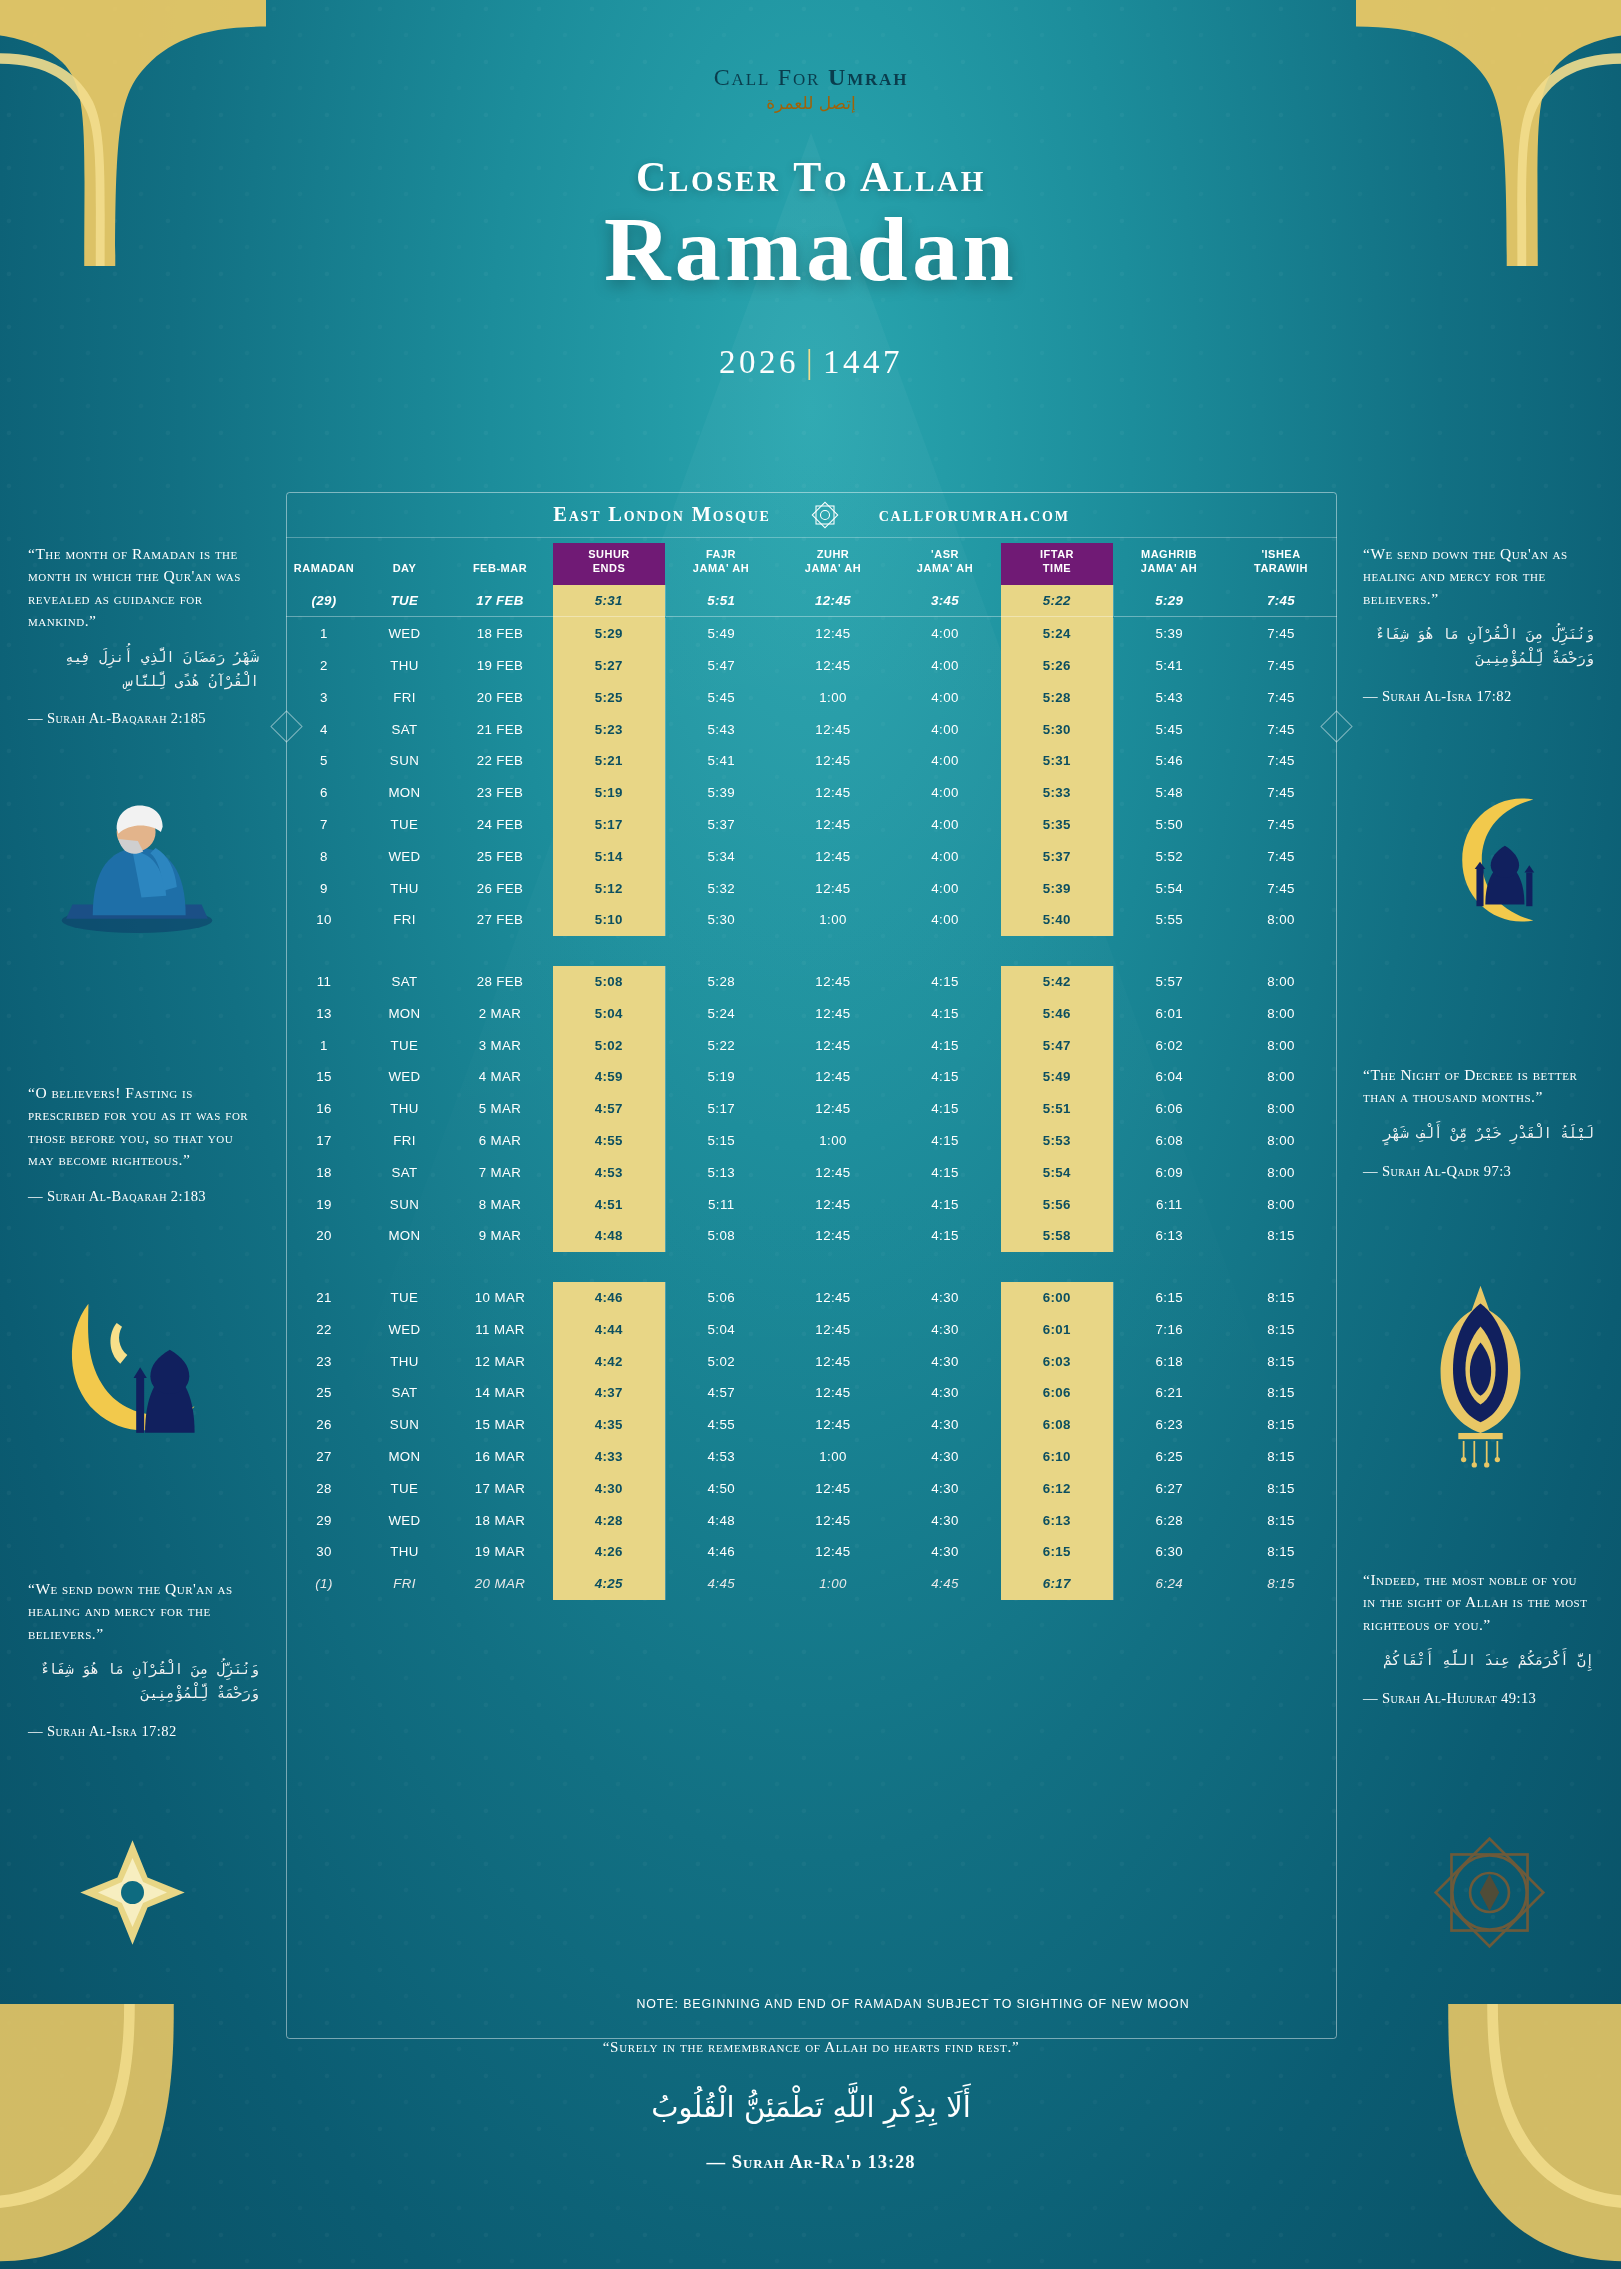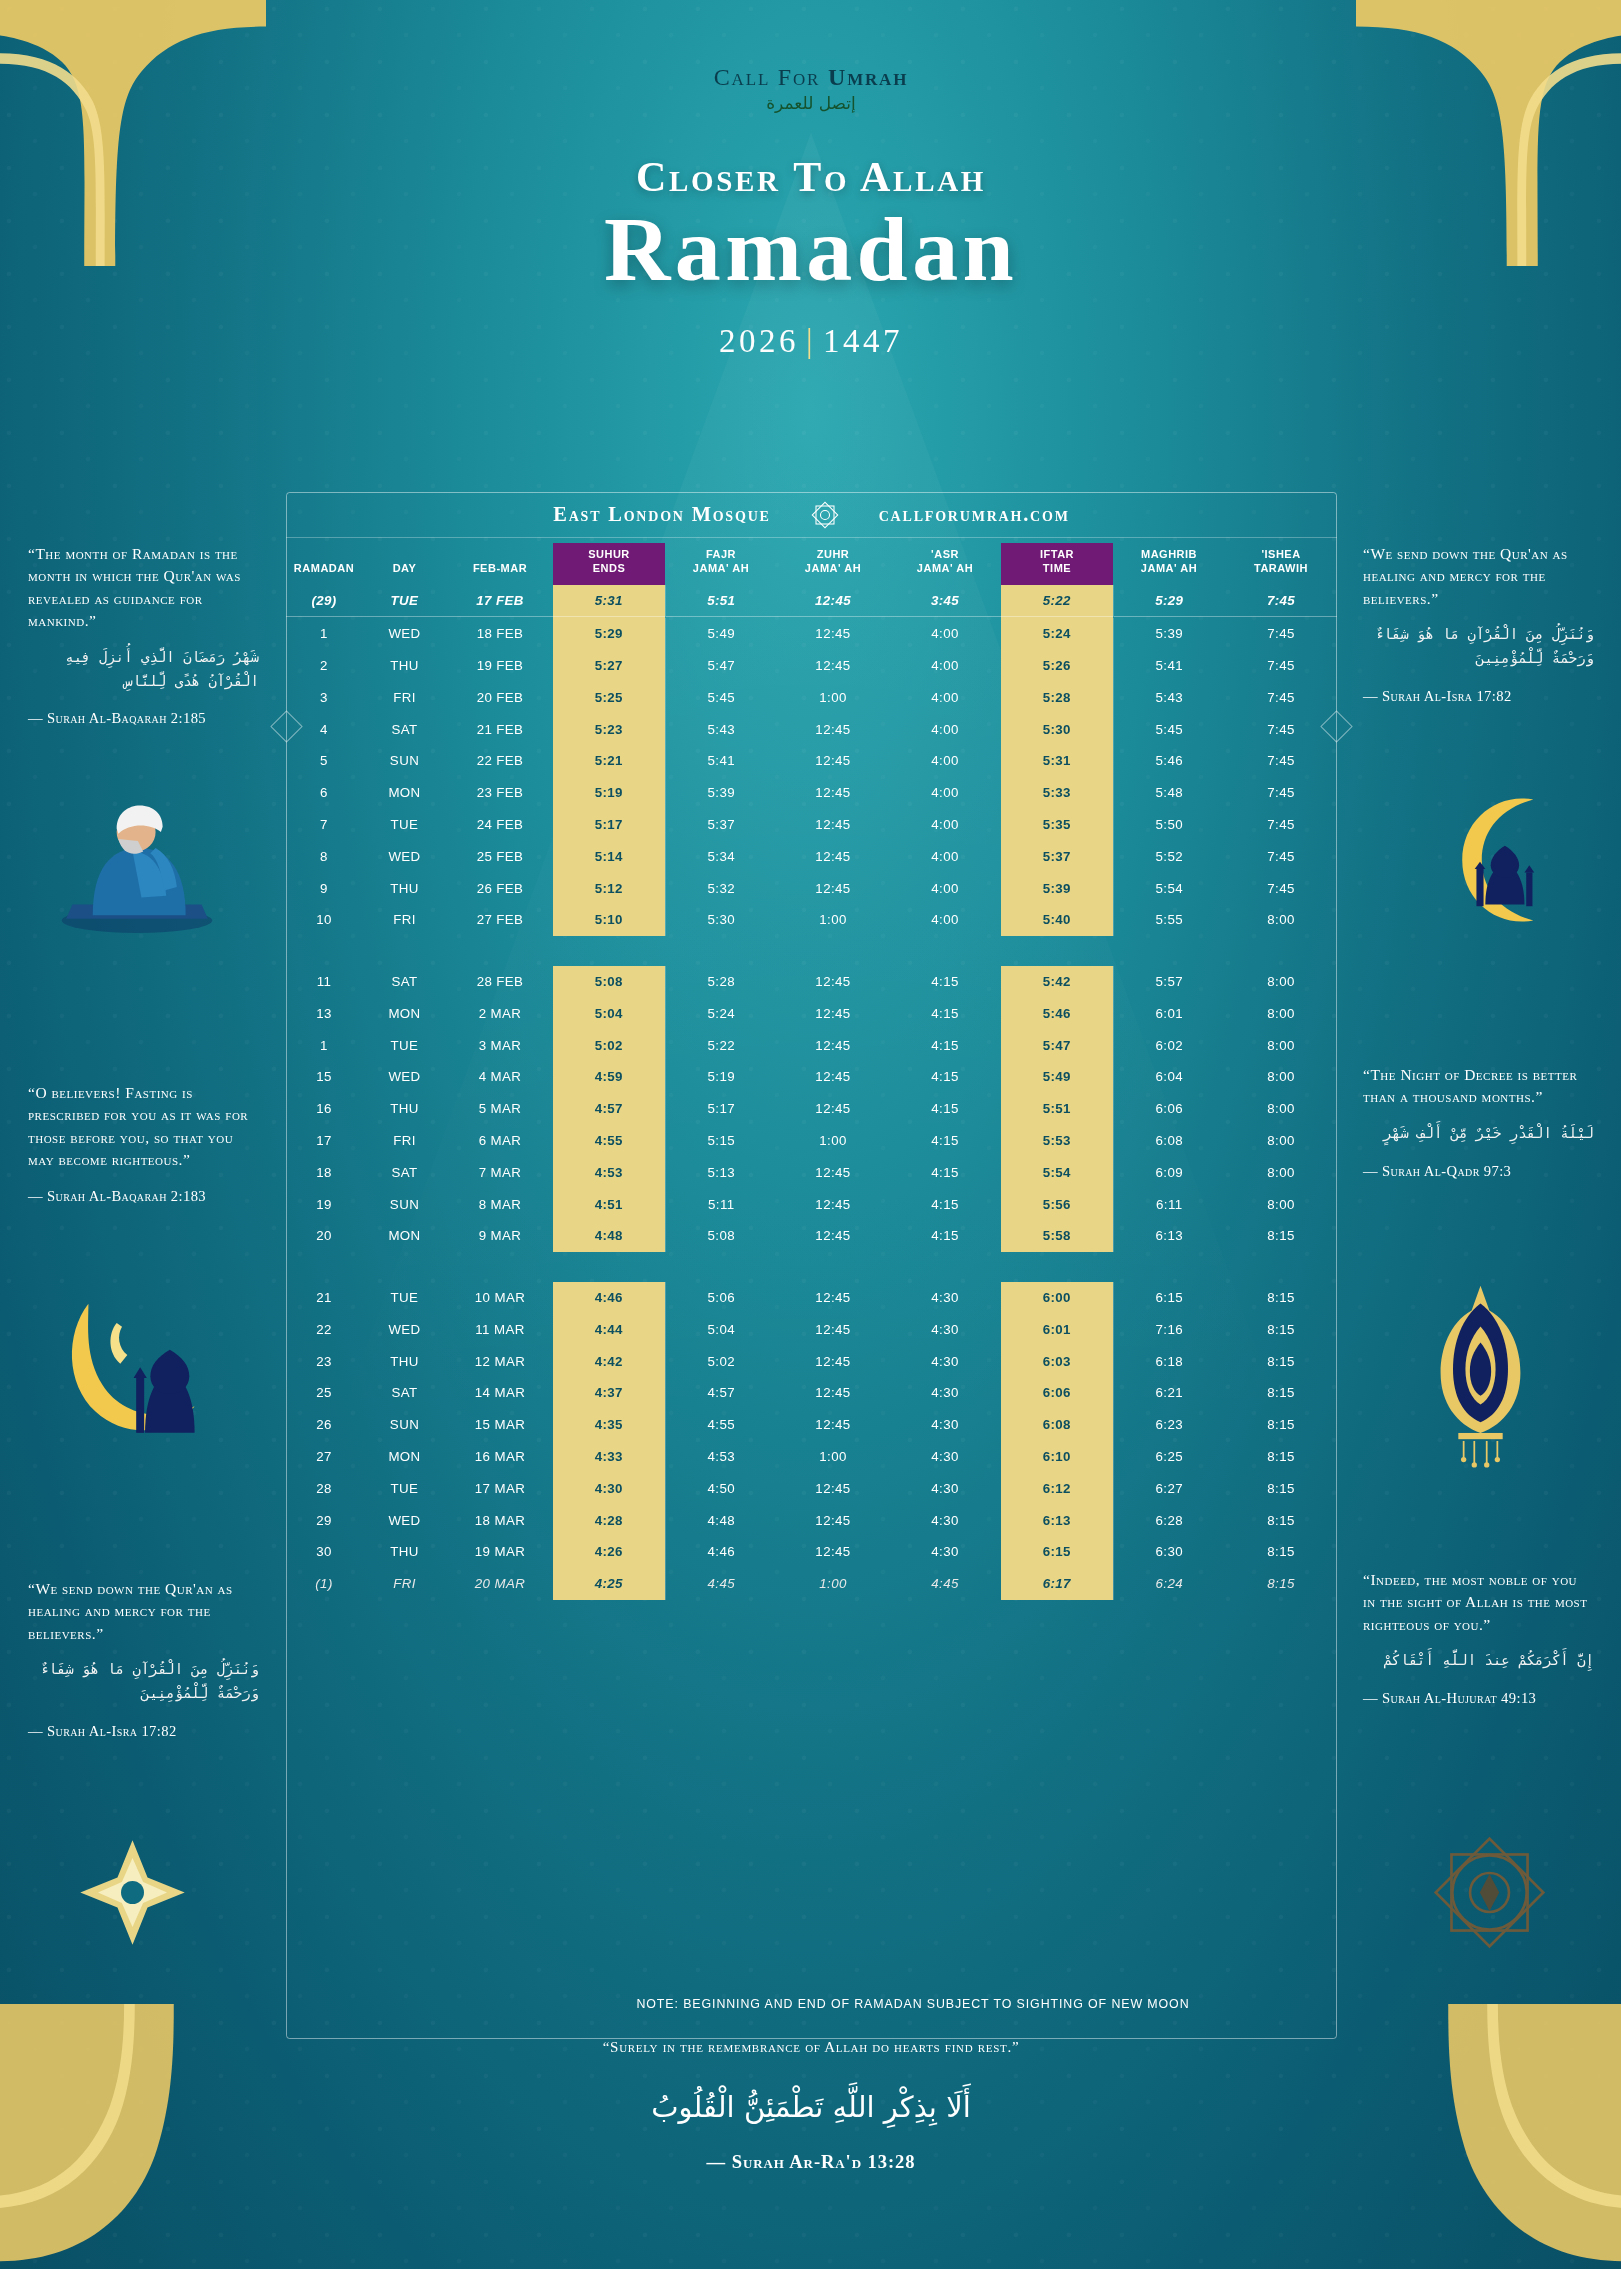--- a/index.html
+++ b/index.html
@@ -31,33 +31,33 @@
   .corner { position:absolute; width:266px; height:266px; pointer-events:none; }
   .corner.tl { left:0; top:0; }
   .corner.tr { right:0; top:0; transform:scaleX(-1); }
   .corner.bl { left:0; bottom:0; transform:scaleY(-1); }
   .corner.br { right:0; bottom:0; transform:scale(-1,-1); }
 
   .header { position:relative; text-align:center; padding-top:64px; }
   .brand { letter-spacing:0.9px; }
   .brand-line1 { font-size:24px; color:#0a3d4d; font-variant:small-caps; letter-spacing:1.8px; }
   .brand-line1 .u { color:#0a3d4d; font-weight:bold; }
-  .brand-ar { font-size:17px; color:#14532d; margin-top:1.8px; font-family:"DejaVu Sans", sans-serif; }
+  .brand-ar { font-size:17px; color:#a16207; margin-top:1.8px; font-family:"DejaVu Sans", sans-serif; }
 
   .title-small {
     margin-top:40px;
     font-size:42px; letter-spacing:2.7px; font-variant:small-caps; font-weight:bold;
     text-shadow:0 2.7px 8.9px rgba(0,0,0,0.25);
   }
   .title-big {
     font-size:92px; letter-spacing:4.4px; line-height:1.05; font-weight:bold;
     text-shadow:0 5.3px 16px rgba(0,0,0,0.28);
   }
   .years {
-    margin-top:26px; font-size:33px; letter-spacing:3.5px; color:#fdfdfd;
+    margin-top:47px; font-size:33px; letter-spacing:3.5px; color:#fdfdfd;
   }
   .years .sep { color:#f2dd8d; padding:0 7px; }
 
   
   .frame {
     position:absolute; left:286px; top:492px; width:1051px; height:1547px;
     border:1.8px solid rgba(255,255,255,0.45);
     border-radius:3.5px;
   }
   .frame .notch {

